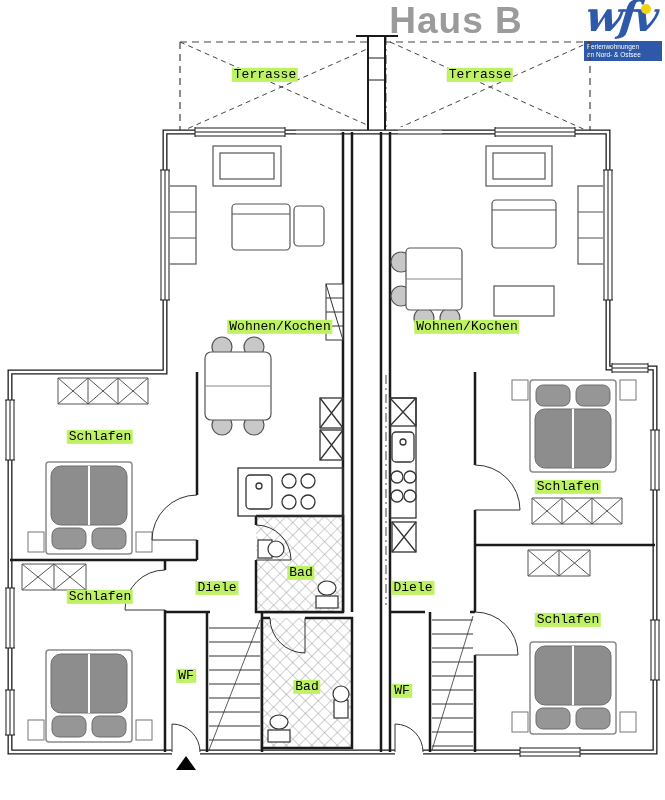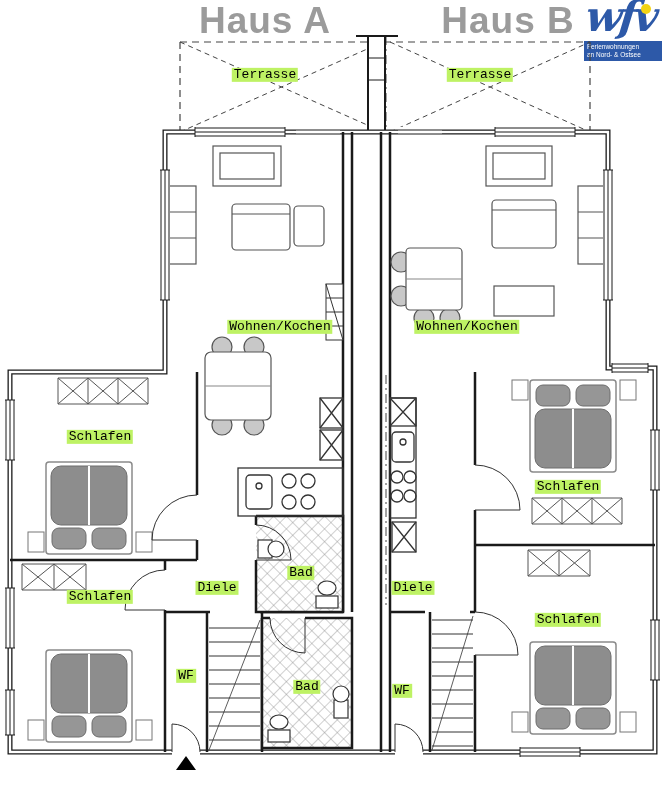--- a/index.html
+++ b/index.html
@@ -5,21 +5,21 @@
   * { margin:0; padding:0; box-sizing:border-box; }
   html,body { background:#ffffff; }
   body { font-family:"Liberation Sans", sans-serif; }
   .canvas { position:relative; width:665px; height:800px; background:#fff; overflow:hidden; }
   .canvas svg { position:absolute; left:0; top:0; }
   .house-title {
     position:absolute; top:0px; transform:translateX(-50%);
     font-size:37px; font-weight:bold; color:#9b9b9b; letter-spacing:1px; white-space:nowrap;
   }
   .title-a { left:265px; }
-  .title-b { left:508px; }
+  .title-b { left:456px; }
   .room-label {
     position:absolute; transform:translate(-50%,-50%);
     font-family:"Liberation Mono","DejaVu Sans Mono",monospace;
     font-size:13px; color:#000; white-space:nowrap; background:#bef264;
     padding:0 2px; line-height:1.1;
   }
   .logo { position:absolute; right:1px; top:0; width:82px; height:64px; }
   .logo-word {
     position:absolute; right:8px; top:-8px;
     font-family:"DejaVu Serif", serif; font-style:italic; font-weight:bold;
@@ -29,21 +29,20 @@
   .logo-banner {
     position:absolute; right:2px; top:41px; width:78px;
     background:#2d59a8; color:#fff; font-size:6.5px; line-height:1.25; padding:2px 3px; text-align:left;
   }
 </style>
 </head>
 <body>
 
 <div class="canvas">
 
-  <div class="house-title title-a">Haus A</div>
   <div class="house-title title-b">Haus B</div>
 
   <div class="logo">
     <div class="logo-word">wfv</div>
     <div class="logo-dot"></div>
     <div class="logo-banner">
       <div>Ferienwohnungen</div>
       <div>an Nord- &amp; Ostsee</div>
     </div>
   </div>

